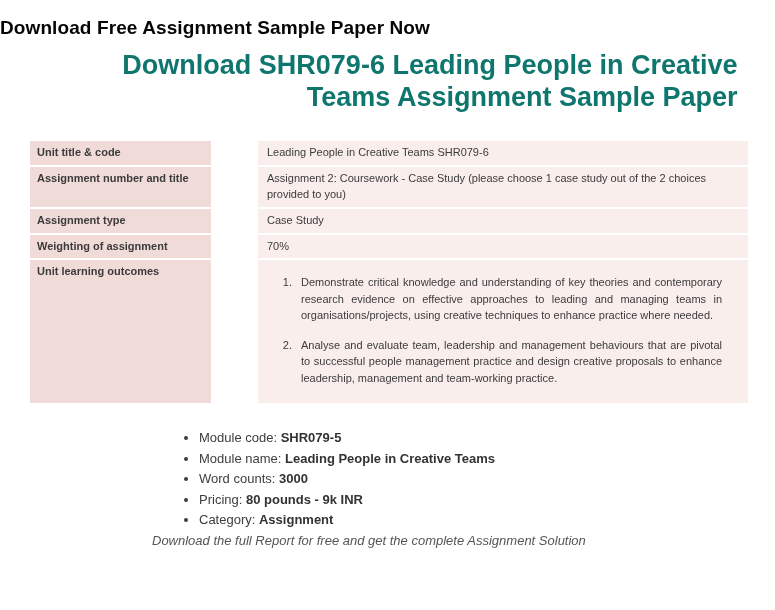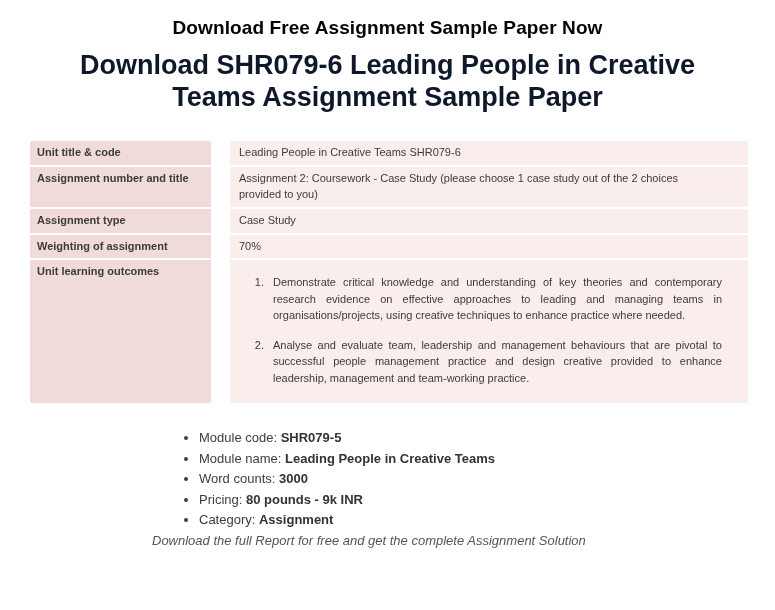--- a/index.html
+++ b/index.html
@@ -7,59 +7,60 @@
     width: 775px; height: 610px;
     background: #ffffff;
     font-family: "Liberation Sans", sans-serif;
     color: #000;
     overflow: hidden;
   }
   .page { width: 775px; height: 610px; position: relative; }
 
   .title-small {
     margin-top: 17px;
-    text-align: center;
+    text-align: left;
     font-size: 19px;
     font-weight: 700;
     letter-spacing: 0.1px;
     color: #050505;
   }
   .title-large {
     margin: 10px auto 0 auto;
     width: 700px;
-    text-align: center;
+    text-align: right;
     font-size: 27px;
     font-weight: 700;
     line-height: 1.2;
-    color: #0f172a;
+    color: #0f766e;
   }
 
   
   .spec-table {
     margin: 27px 27px 0 30px;
     width: 718px;
     display: flex;
     flex-direction: column;
     gap: 2px;
     font-size: 11px;
     color: #3b3b3b;
   }
-  .spec-row { display: flex; gap: 19px; }
+  .spec-row { display: flex; gap: 10px; }
   .spec-label {
     flex: 0 0 181px;
     background: #f0dbd8;
     font-weight: 700;
     padding: 4px 6px 4px 7px;
     line-height: 1.35;
   }
   .spec-value {
     flex: 1 1 auto;
     background: #faeeec;
     padding: 4px 26px 4px 9px;
     line-height: 1.45;
+    margin-left: 37px;
   }
   .spec-row.tall .spec-label,
   .spec-row.tall .spec-value { min-height: 34px; }
   .spec-row.outcomes .spec-value { min-height: 130px; padding-top: 2px; }
   .outcome-list {
     margin: 12px 0 0 0;
     padding-left: 28px;
   }
   .outcome-list li {
     margin-bottom: 13px;
@@ -115,21 +116,21 @@
     </div>
     <div class="spec-row">
       <div class="spec-label">Weighting of assignment</div>
       <div class="spec-value">70%</div>
     </div>
     <div class="spec-row outcomes">
       <div class="spec-label">Unit learning outcomes</div>
       <div class="spec-value">
         <ol class="outcome-list">
           <li>Demonstrate critical knowledge and understanding of key theories and contemporary research evidence on effective approaches to leading and managing teams in organisations/projects, using creative techniques to enhance practice where needed.</li>
-          <li>Analyse and evaluate team, leadership and management behaviours that are pivotal to successful people management practice and design creative provided to enhance leadership, management and team-working practice.</li>
+          <li>Analyse and evaluate team, leadership and management behaviours that are pivotal to successful people management practice and design creative proposals to enhance leadership, management and team-working practice.</li>
         </ol>
       </div>
     </div>
   </div>
 
   <div class="summary">
     <ul class="summary-list">
       <li><span class="item-label">Module code: </span><span class="item-value">SHR079-5</span></li>
       <li><span class="item-label">Module name: </span><span class="item-value">Leading People in Creative Teams</span></li>
       <li><span class="item-label">Word counts: </span><span class="item-value">3000</span></li>

